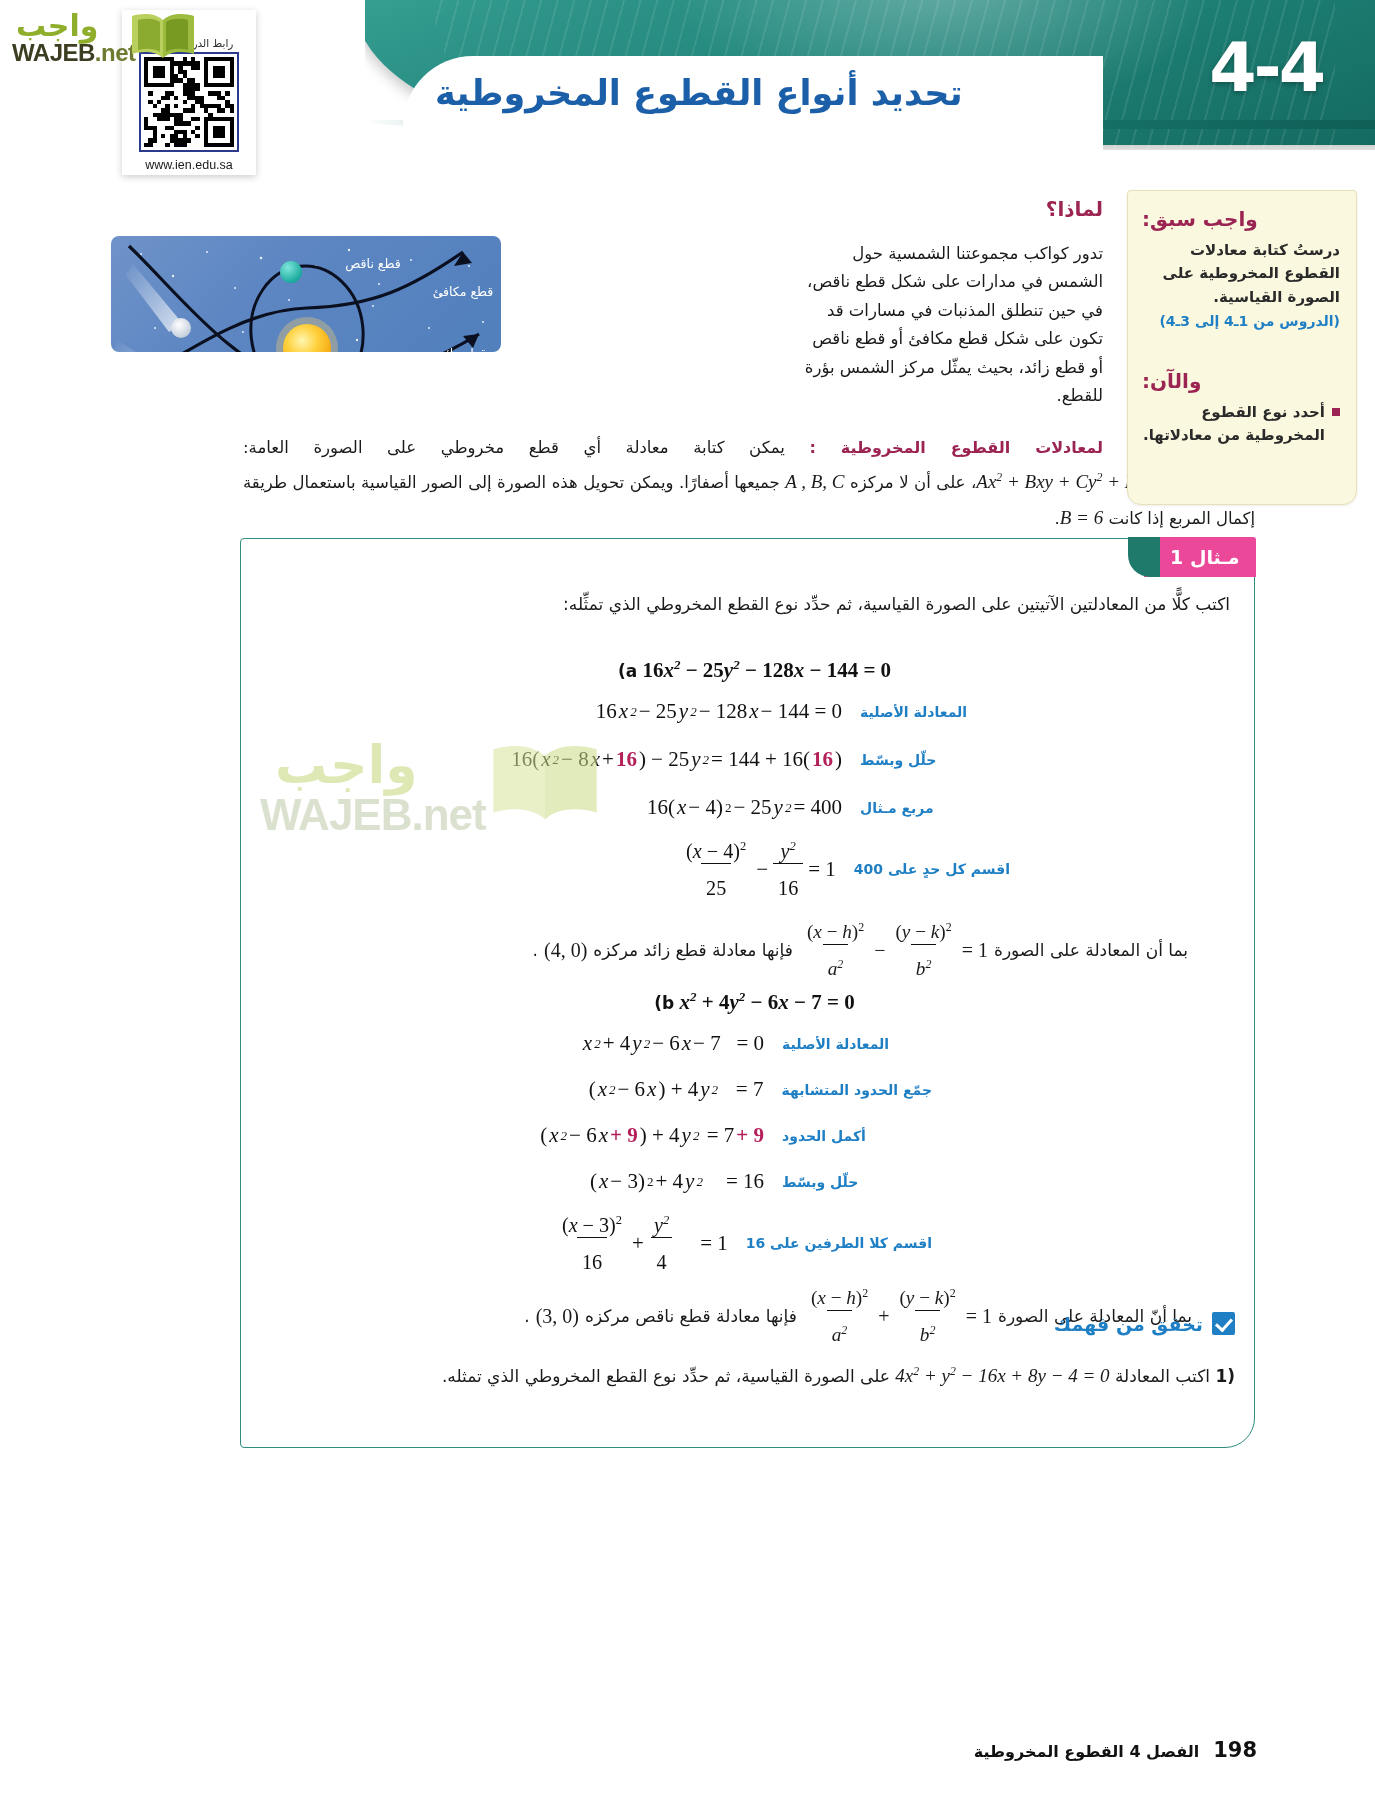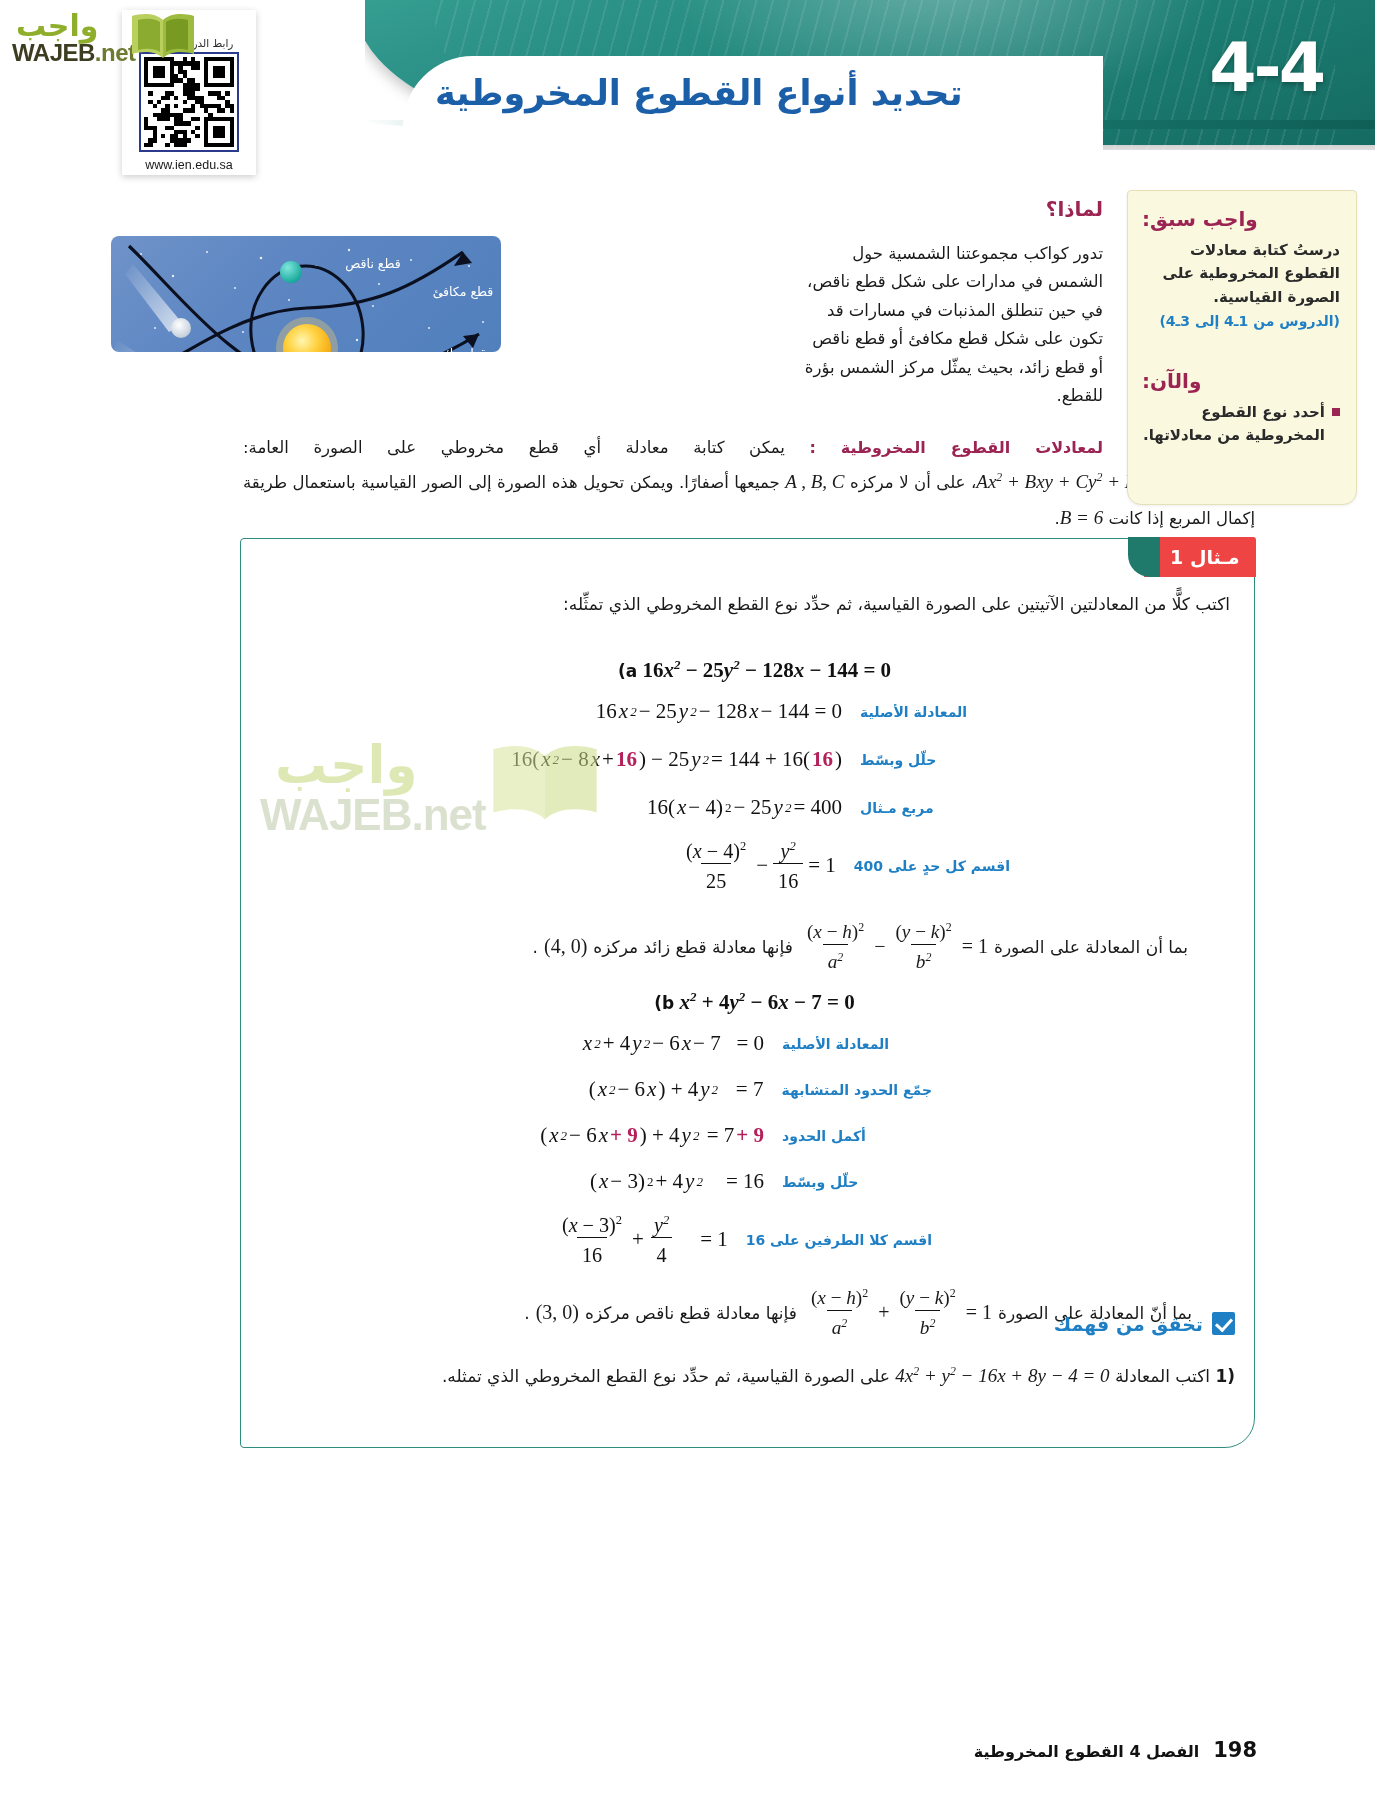--- a/index.html
+++ b/index.html
@@ -297,21 +297,21 @@
   }
   .ex-header {
     position: absolute;
     top: -1.6px; right: -1.6px;
     height: 40px;
     display: flex;
     align-items: stretch;
     z-index: 3;
   }
   .ex-tag {
-    background: #ef4444;
+    background: #ec4899;
     color: #fff;
     font-family: "DejaVu Sans", sans-serif;
     font-size: 19px;
     font-weight: 700;
     display: flex;
     align-items: center;
     justify-content: center;
     padding: 0 16px 0 26px;
     border-radius: 0 3px 0 0;
     position: relative;
@@ -401,21 +401,21 @@
   .frac {
     display: inline-flex;
     flex-direction: column;
     align-items: center;
     vertical-align: middle;
     margin: 0 3px;
     font-size: 0.96em;
     line-height: 1.12;
   }
   .frac .num { padding: 0 5px 1px; }
-  .frac .den { padding: 6px 5px 0; border-top: 1.4px solid #111; }
+  .frac .den { padding: 13px 5px 0; border-top: 1.4px solid #111; }
 
   
   .concl {
     position: absolute;
     font-family: "DejaVu Sans", sans-serif;
     font-size: 17px;
     color: #1a1a1a;
     direction: rtl;
     display: flex;
     align-items: center;

